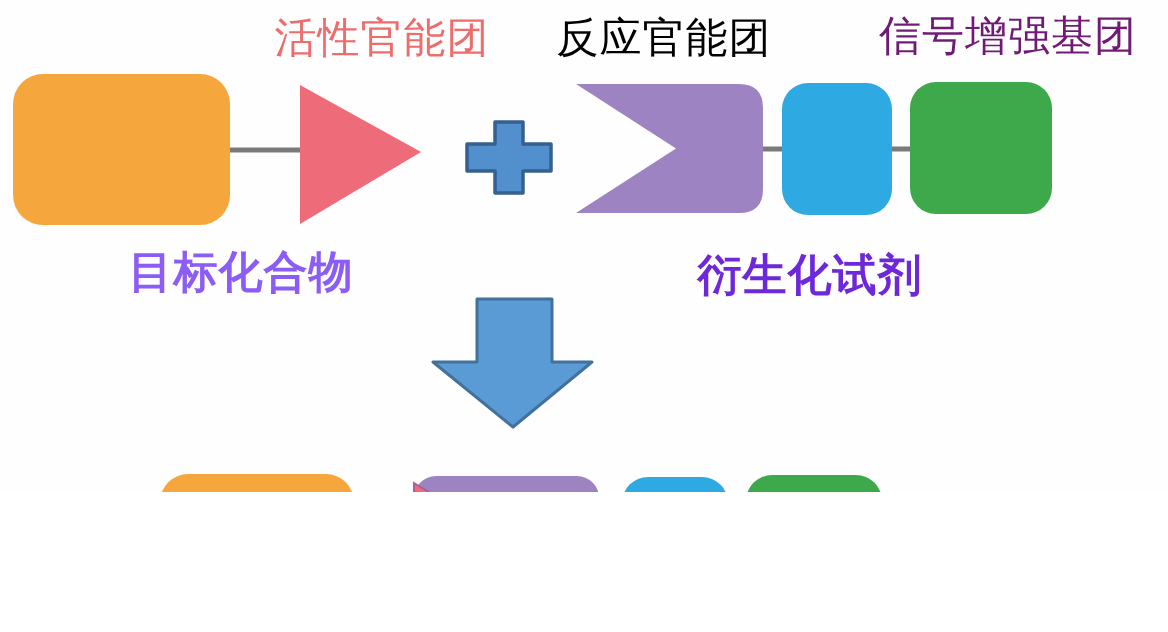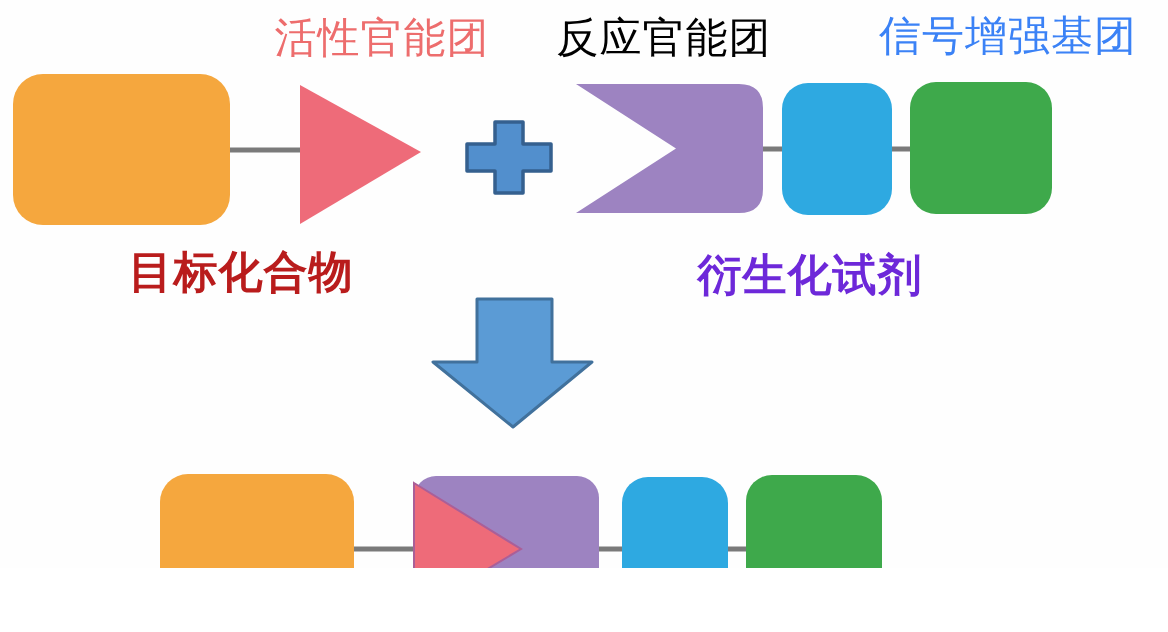--- a/index.html
+++ b/index.html
@@ -3,21 +3,21 @@
 <meta charset="utf-8">
 <style>
   html,body{margin:0;padding:0;}
   body{
     font-family:"Liberation Sans","DejaVu Sans",sans-serif;
     background:#ffffff;
   }
   .canvas{
     position:relative;
     width:1168px;
-    height:568px;
+    height:492px;
     background:#fefefe;
     overflow:hidden;
   }
   .diagram-svg{
     position:absolute;
     left:0;top:0;
     width:1168px;height:632px;
   }
   .label{
     position:absolute;
@@ -33,23 +33,23 @@
 </style>
 </head>
 <body>
 
 <div class="canvas">
 
   <div class="label legend-label" style="left: 382px; top: 15px; color: rgb(237, 109, 109);">活性官能团</div>
 
   <div class="label legend-label" style="left: 664px; top: 15px; color: #000000;">反应官能团</div>
 
-  <div class="label legend-label" style="left: 1008px; top: 13px; color: #3b82f6;">信号增强基团</div>
+  <div class="label legend-label" style="left: 1008px; top: 13px; color: #701a75;">信号增强基团</div>
 
-  <div class="label name-label" style="left: 241px; top: 248px; color: #b91c1c;">目标化合物</div>
+  <div class="label name-label" style="left: 241px; top: 248px; color: #8b5cf6;">目标化合物</div>
 
   <div class="label name-label" style="left: 810px; top: 251px; color: #6d28d9;">衍生化试剂</div>
 
   <svg class="diagram-svg" viewBox="0 0 1168 632">
 
     <g>
       <line x1="229" y1="150" x2="302" y2="150" stroke-width="5" stroke="#7a7a7a"></line>
       <rect x="13" y="74" width="217" height="151" rx="30" fill="#f5a73e"></rect>
       <polygon points="300,85 421,152 300,224" fill="#ee6b79"></polygon>
     </g>

